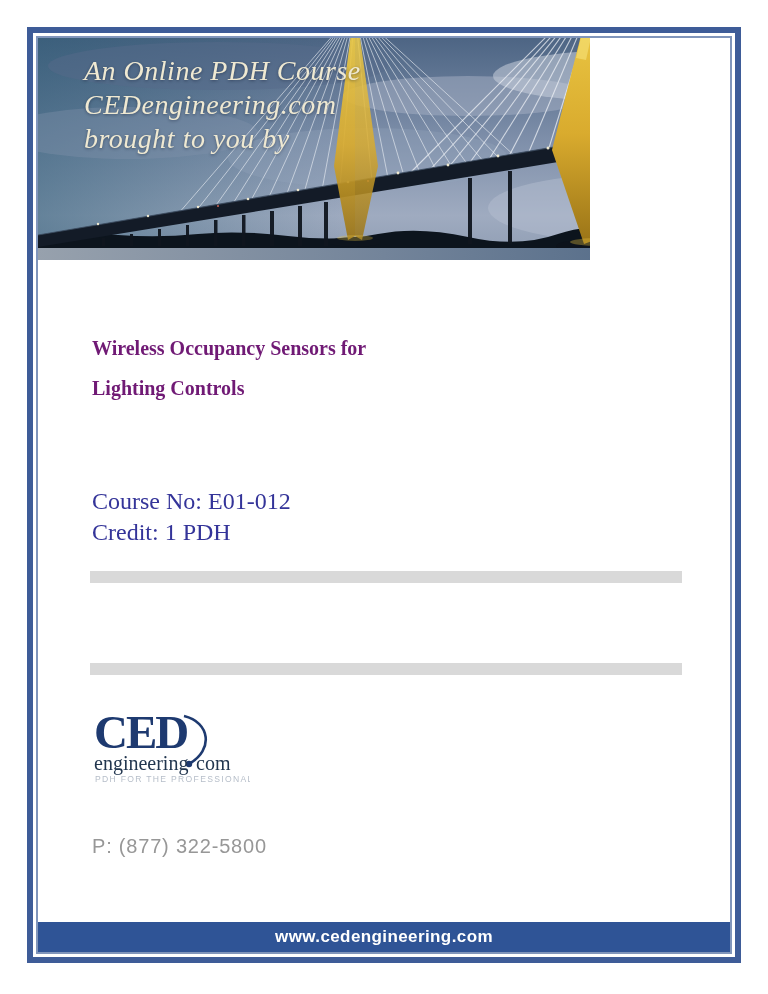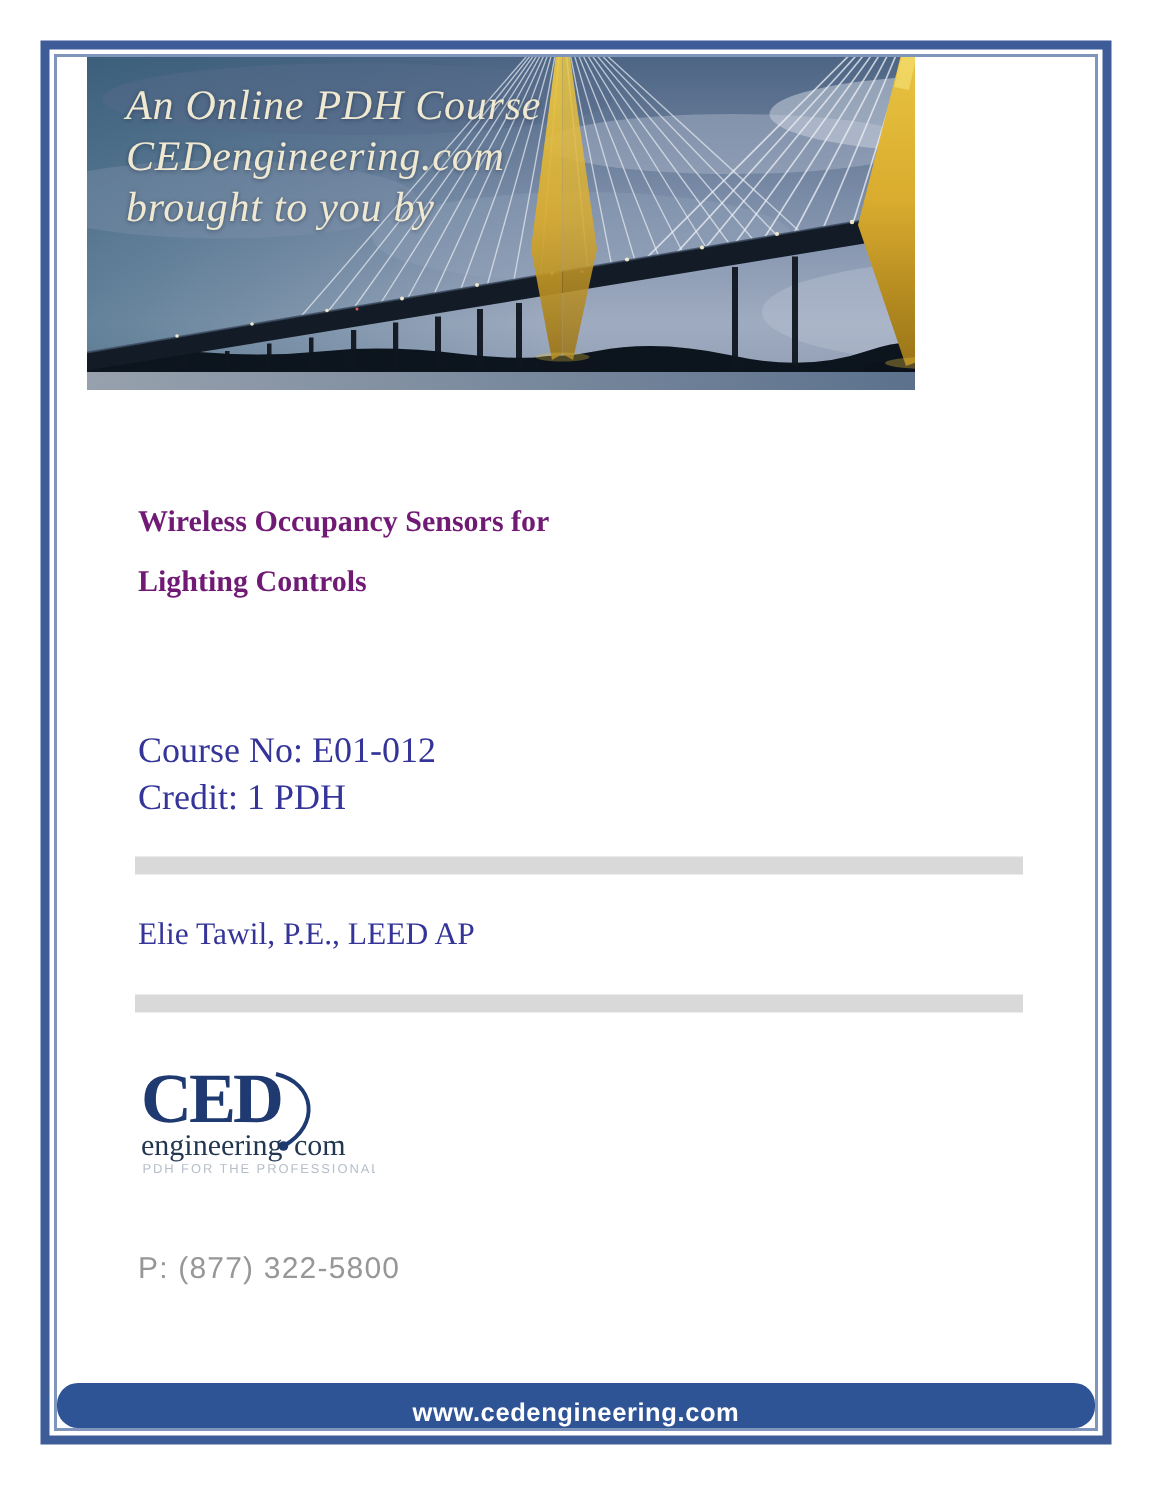--- a/index.html
+++ b/index.html
@@ -8,21 +8,21 @@
     font-family:"Liberation Serif",serif;overflow:hidden;
   }
   .frame-outer{
     position:absolute;left:27px;top:27px;width:714px;height:936px;
     box-sizing:border-box;border:6px solid #3e5c98;background:#ffffff;padding:3px;
   }
   .frame-inner{
     box-sizing:border-box;width:100%;height:100%;
     border:2px solid #8095bb;display:flex;flex-direction:column;background:#ffffff;
   }
-  .hero{position:relative;width:552px;height:222px;overflow:hidden;flex:0 0 auto;padding-left:20px;}
+  .hero{position:relative;width:552px;height:222px;overflow:hidden;flex:0 0 auto;}
   .hero svg{display:block;}
   .hero-caption{
     position:absolute;left:46px;top:16px;color:#efe9d2;
     font-family:"Liberation Serif",serif;font-style:italic;
     font-size:28px;line-height:34px;letter-spacing:0.5px;
     text-shadow:0 1px 3px rgba(15,25,45,.45);white-space:nowrap;
   }
   .content{position:relative;flex:1 1 auto;background:#ffffff;}
   .doc-title{
     position:absolute;left:54px;top:68px;width:560px;
@@ -40,21 +40,21 @@
   .sans-muted{
     font-family:"Liberation Sans",sans-serif;color:#8e8e8e;letter-spacing:0.8px;
   }
   .company-line{position:absolute;left:54px;top:534px;font-size:17px;}
   .phone-line{position:absolute;left:54px;top:575px;font-size:20px;color:#979797;}
   .email-line{
     position:absolute;left:54px;top:599px;font-size:18px;letter-spacing:0.5px;
     font-family:"Liberation Sans",sans-serif;color:#2222bd;text-decoration:none;cursor:pointer;
   }
   .footer-bar{
-    flex:0 0 30px;background:#2f5496;display:flex;align-items:flex-end;justify-content:center;border-radius:14px;
+    flex:0 0 30px;background:#2f5496;display:flex;align-items:center;justify-content:center;
   }
   .footer-url{
     font-family:"Liberation Sans",sans-serif;font-weight:bold;color:#ffffff;
     font-size:17px;letter-spacing:0.4px;cursor:pointer;
   }
 </style>
 </head>
 <body>
 
 <div class="frame-outer">
@@ -208,21 +208,20 @@
         <div>Lighting Controls</div>
       </div>
 
       <div class="course-block">
         <div>Course No: E01-012</div>
         <div>Credit: 1 PDH</div>
       </div>
 
       <div class="divider first"></div>
 
-      <div class="author-line">Elie Tawil, P.E., LEED AP</div>
 
       <div class="divider second"></div>
 
       <div class="logo-wrap">
         <svg width="156" height="76" viewBox="0 0 156 76">
           <text x="0" y="40" font-family="Liberation Serif, serif" font-weight="bold" font-size="47" letter-spacing="-2" fill="#1e3a70">CED</text>
           <path d="M 90 8 C 116 14, 120 42, 95 56" fill="none" stroke="#1e3a70" stroke-width="2.6"></path>
           <circle cx="95" cy="56" r="3.2" fill="#1e3a70"></circle>
           <text x="0" y="62" font-family="Liberation Serif, serif" font-size="20" fill="#22364f">engineering</text>
           <text x="102" y="62" font-family="Liberation Serif, serif" font-size="20" fill="#22364f">com</text>

